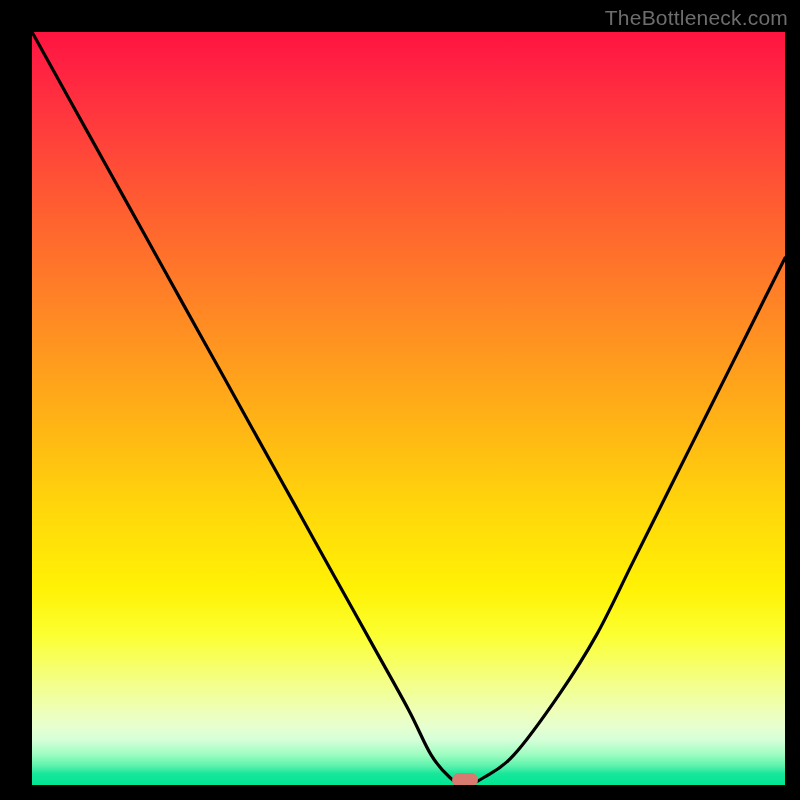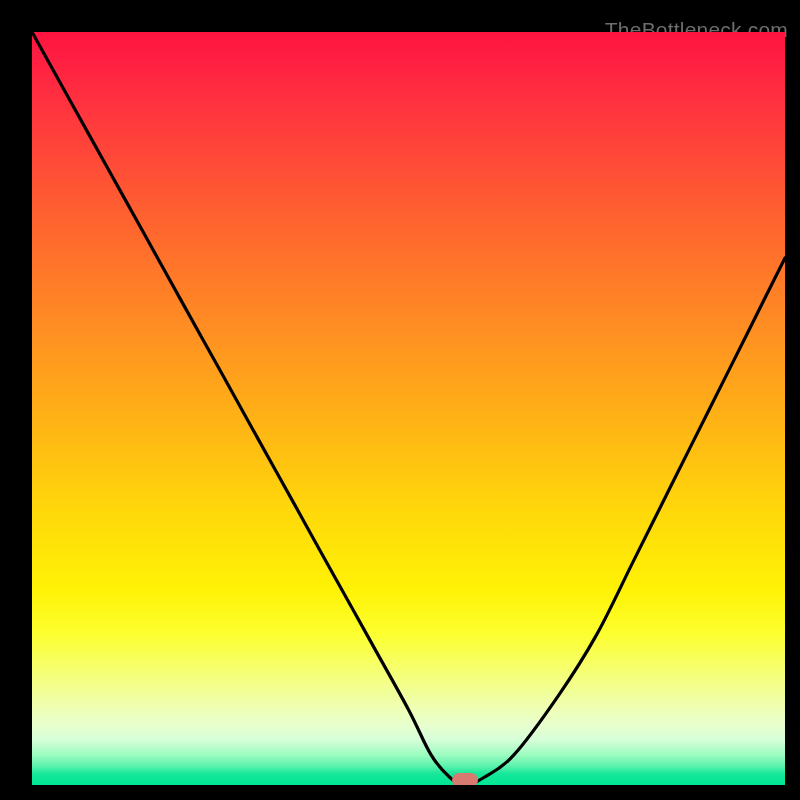--- a/index.html
+++ b/index.html
@@ -62,21 +62,21 @@
   .marker {
     position: absolute;
     width: 26px;
     height: 14px;
     border-radius: 7px;
     background: #d87a6f;
     transform: translate(-50%, -50%);
   }
   .watermark {
     position: absolute;
-    top: 18px;
+    top: 6px;
     right: 12px;
     color: #6d6d6d;
     font-size: 21px;
     font-weight: 500;
     letter-spacing: 0.2px;
   }
 </style>
 </head>
 <body>
 

